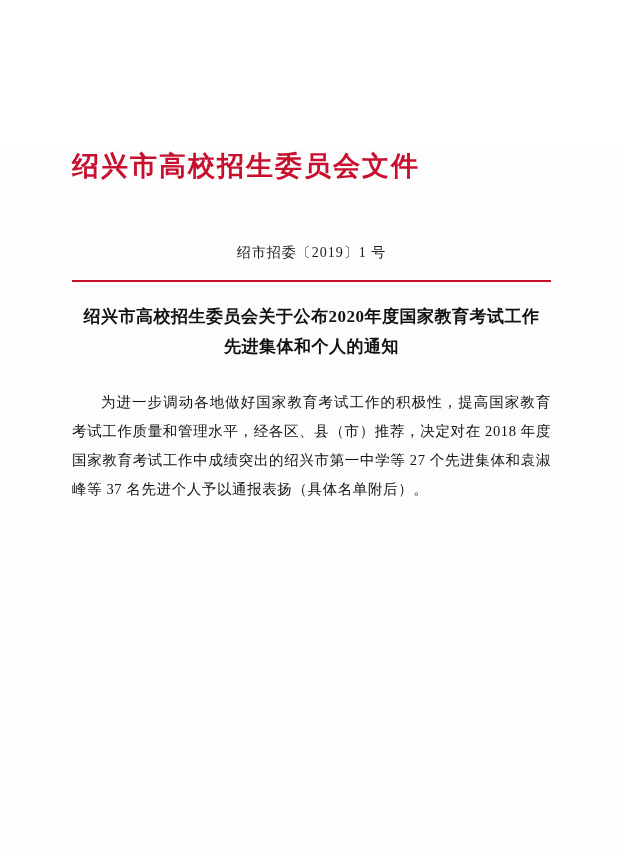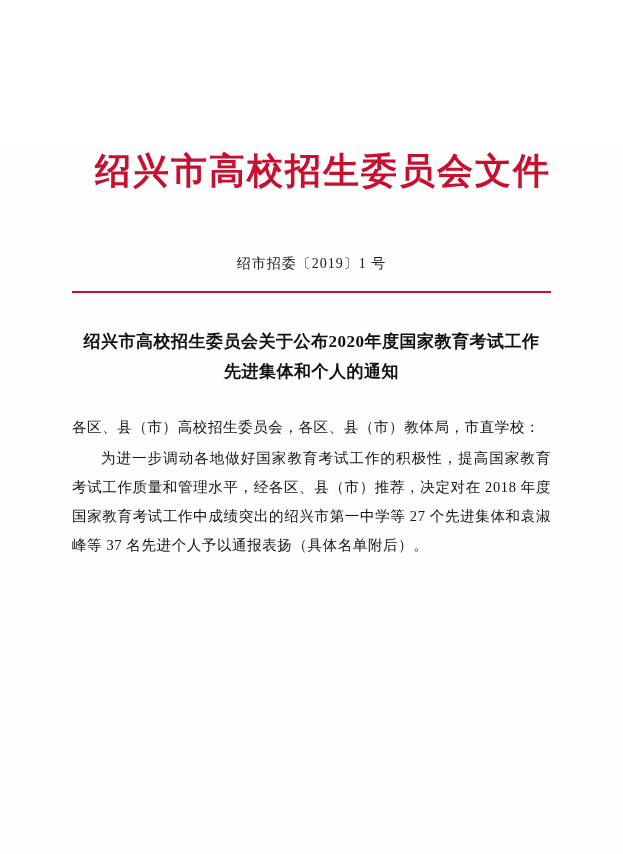--- a/index.html
+++ b/index.html
@@ -17,44 +17,44 @@
   .page {
     position: relative;
     width: 623px;
     height: 854px;
     box-sizing: border-box;
     padding: 0 72px;
     background: #fdfdfd;
   }
   .doc-title {
     margin-top: 150px;
-    text-align: right;
+    text-align: left;
     color: #c8102e;
-    font-size: 36px;
+    font-size: 27px;
     font-weight: bold;
     letter-spacing: 2px;
     line-height: 1.2;
     font-family: "Liberation Serif", "DejaVu Serif", serif;
     white-space: nowrap;
   }
   .doc-number {
     margin-top: 62px;
     text-align: center;
     font-size: 14px;
     color: #1a1a1a;
     letter-spacing: 1px;
   }
   .red-rule {
     margin-top: 18px;
     height: 2px;
     background: #c8102e;
     width: 100%;
   }
   .subject {
-    margin-top: 34px;
+    margin-top: 20px;
     text-align: center;
     font-size: 17px;
     font-weight: bold;
     color: #111111;
     line-height: 1.75;
     letter-spacing: 0.5px;
     padding: 0 4px;
   }
   .body-text {
     margin-top: 26px;
@@ -79,17 +79,16 @@
 
   <div class="doc-title">绍兴市高校招生委员会文件</div>
 
   <div class="doc-number">绍市招委〔2019〕1 号</div>
 
   <div class="red-rule"></div>
 
   <div class="subject">绍兴市高校招生委员会关于公布2020年度国家教育考试工作先进集体和个人的通知</div>
 
   <div class="body-text">
-    <p class="para">各区、县（市）高校招生委员会，各区、县（市）教体局，市直学校：</p>
     <p class="para indent">为进一步调动各地做好国家教育考试工作的积极性，提高国家教育考试工作质量和管理水平，经各区、县（市）推荐，决定对在 2018 年度国家教育考试工作中成绩突出的绍兴市第一中学等 27 个先进集体和袁淑峰等 37 名先进个人予以通报表扬（具体名单附后）。</p>
   </div>
 
 </div>
 
 </body></html>

